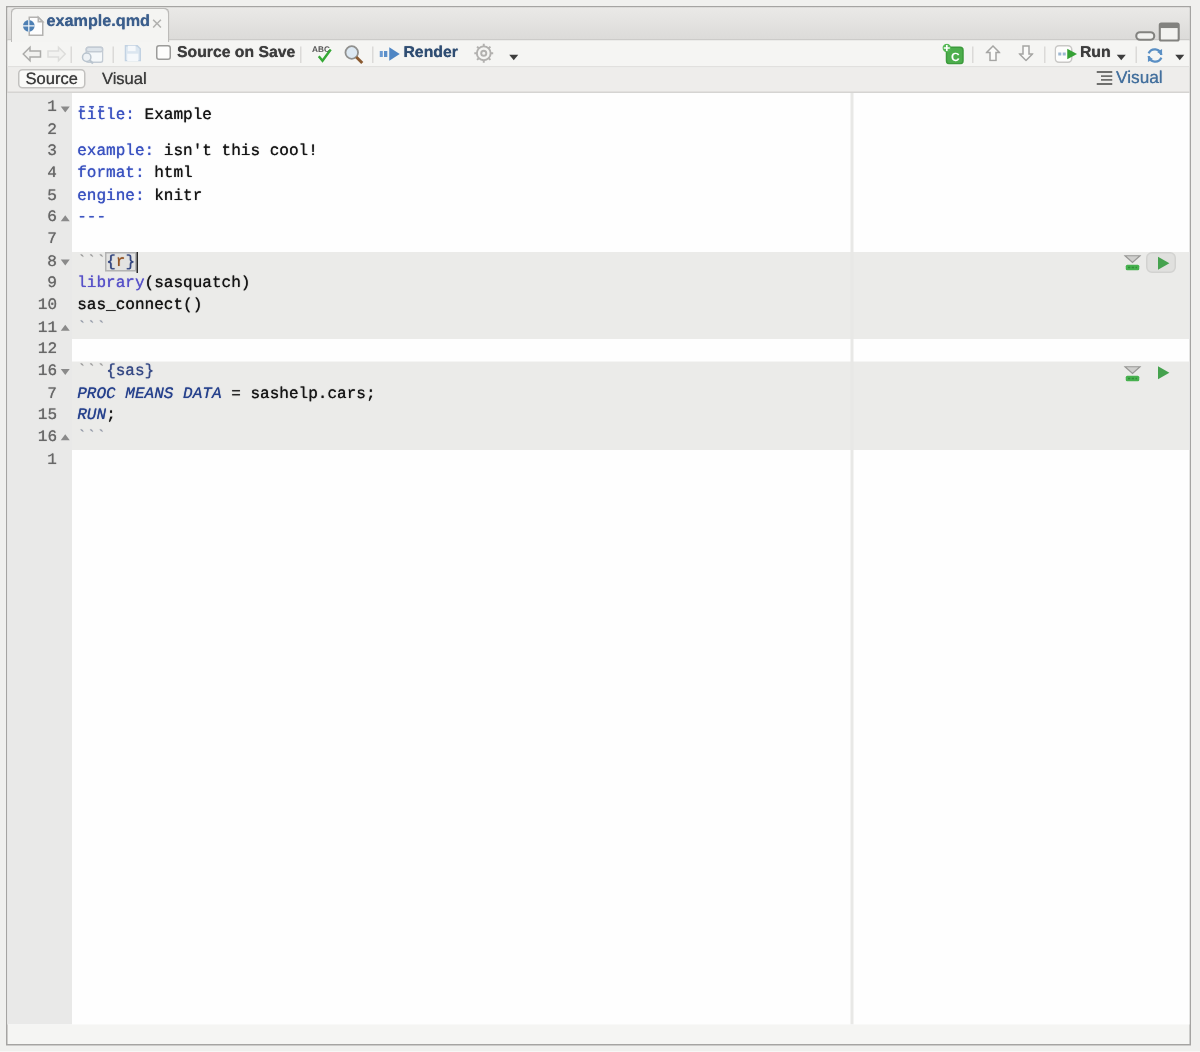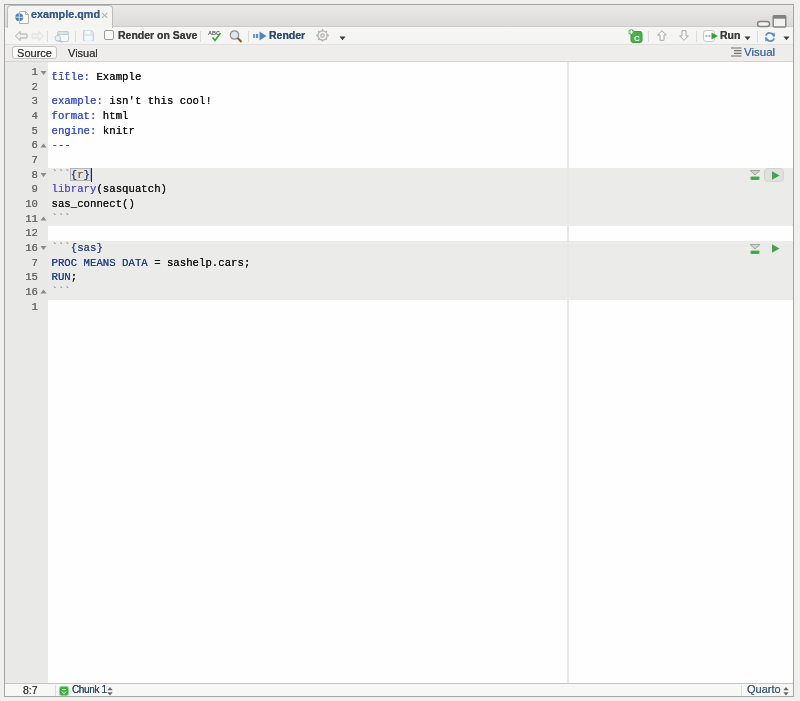--- a/index.html
+++ b/index.html
@@ -25,21 +25,21 @@
 #gutter { position:absolute; left:0; top:0; width:43px; height:100%; background:#e9e9e8; }
 .band { position:absolute; left:43px; right:0; background:#ebebe9; }
 #marginline { position:absolute; left:562px; top:0; width:2px; height:100%; background:#e8e8e6; }
 .ln { position:absolute; width:33px; text-align:right; font-family:"Liberation Mono",monospace; font-size:10.7px; line-height:14.66px; color:#686868; text-shadow:0 0 0.5px currentColor; }
 .cl { position:absolute; left:46.5px; font-family:"Liberation Mono",monospace; font-size:10.7px; line-height:14.66px; color:#151515; white-space:pre; text-shadow:0 0 0.55px currentColor; }
 .yk { color:#3a52c0; }
 .kw { color:#5751c8; }
 .tick { color:#9a9a9a; }
 .tick2 { color:#949aa8; }
 .sas { color:#374a85; }
-.saskw { color:#26418c; }
+.saskw { color:#26418c;font-style:italic; }
 
 #status { position:absolute; left:0; bottom:0; width:100%; height:13px; background:#f7f7f5; border-top:1px solid #c6c5c4; }
 .ssep { position:absolute; top:1px; width:1px; height:11px; background:#dddcda; }
 .tlabel, #tabtitle, #srcbtn, #visual, #outlinelbl, #status span { text-shadow:0 0 0.45px currentColor; }
 </style>
 </head>
 <body>
 <div id="win">
   <div id="tabbar">
     <svg style="position:absolute;left:747px;top:5px;z-index:3" width="35" height="18" viewBox="0 0 35 18">
@@ -74,21 +74,21 @@
     </svg>
     <div class="tsep" style="left:70px"></div>
 
     <svg style="position:absolute;left:78px;top:3px" width="11" height="11" viewBox="0 0 11 11">
       <path d="M0.5 0.5 h8 l2 2 v8 h-10 z" fill="#dbe6f0" stroke="#c2d2e2"></path>
       <rect x="2.2" y="0.5" width="5.2" height="3.6" fill="#f5f8fb"></rect>
       <rect x="1.8" y="5.8" width="7.4" height="5" fill="#f5f8fb"></rect>
     </svg>
 
     <div style="position:absolute;left:99px;top:3px;width:10px;height:10px;background:#fdfdfc;border:1px solid #9b9b99;border-radius:2px"></div>
-    <span class="tlabel" style="left:113px">Render on Save</span>
+    <span class="tlabel" style="left:113px">Source on Save</span>
     <div class="tsep" style="left:195px"></div>
 
     <svg style="position:absolute;left:203px;top:2px" width="15" height="14" viewBox="0 0 15 14">
       <text x="0" y="5.5" font-family="Liberation Sans" font-size="5.5" font-weight="bold" fill="#555">ABC</text>
       <path d="M4.5 8.5 L7 11.5 L12.5 4" fill="none" stroke="#35a835" stroke-width="1.6"></path>
     </svg>
 
     <svg style="position:absolute;left:224px;top:3px" width="14" height="13" viewBox="0 0 14 13">
       <circle cx="5.5" cy="5" r="4.2" fill="#dce8f2" stroke="#90908e" stroke-width="1.2"></circle>
       <path d="M8.5 8 L12.5 12" stroke="#8a5a30" stroke-width="2"></path>
@@ -231,32 +231,13 @@
       </svg>
     <svg style="position:absolute;left:744px;top:181.72px" width="12" height="11" viewBox="0 0 12 11">
         <path d="M1 0.5 H11 L6 5 Z" fill="#cfcfcd" stroke="#989896" stroke-width="0.8"></path>
         <rect x="1.5" y="6.5" width="9" height="3.6" rx="1" fill="#47b14f"></rect>
         <path d="M3 8.3 h6" stroke="#2f9137" stroke-width="1" stroke-dasharray="1.5 1"></path>
       </svg>
     <svg style="position:absolute;left:766px;top:181.22px" width="10" height="11" viewBox="0 0 10 11">
         <path d="M1 1.2 L8.6 5.5 L1 9.8 Z" fill="#45a24e"></path>
       </svg>
   </div>
-  <div id="status">
-    <span style="position:absolute;left:18px;top:-0.5px;font-size:10.5px;color:#3d3d3d">8:7</span>
-    <div class="ssep" style="left:50px"></div>
-    <svg style="position:absolute;left:54px;top:1.5px" width="10" height="10" viewBox="0 0 10 10">
-      <rect x="0.5" y="0.5" width="9" height="9" rx="2" fill="#3eb13e" stroke="#90d690"></rect>
-      <path d="M2.8 3.6 h4.4 M2.8 5.8 l2.2 1.7 l2.2 -1.7" stroke="#ecfbec" stroke-width="1" fill="none"></path>
-    </svg>
-    <span style="position:absolute;left:67px;top:-0.5px;font-size:10px;letter-spacing:-0.35px;color:#2d4a68">Chunk 1</span>
-    <svg style="position:absolute;left:101.5px;top:3px" width="6" height="8.5" viewBox="0 0 6 8.5">
-      <path d="M3 0 L5.7 3.3 H0.3 Z" fill="#676767"></path>
-        <path d="M3 8.5 L5.7 5.2 H0.3 Z" fill="#676767"></path>
-    </svg>
-    <div class="ssep" style="left:736px"></div>
-    <span style="position:absolute;left:742px;top:-1px;font-size:11px;color:#42607c">Quarto</span>
-    <svg style="position:absolute;left:777.5px;top:3px" width="6" height="8.5" viewBox="0 0 6 8.5">
-      <path d="M3 0 L5.7 3.3 H0.3 Z" fill="#676767"></path>
-        <path d="M3 8.5 L5.7 5.2 H0.3 Z" fill="#676767"></path>
-    </svg>
-  </div>
 </div>
 
 </body></html>

